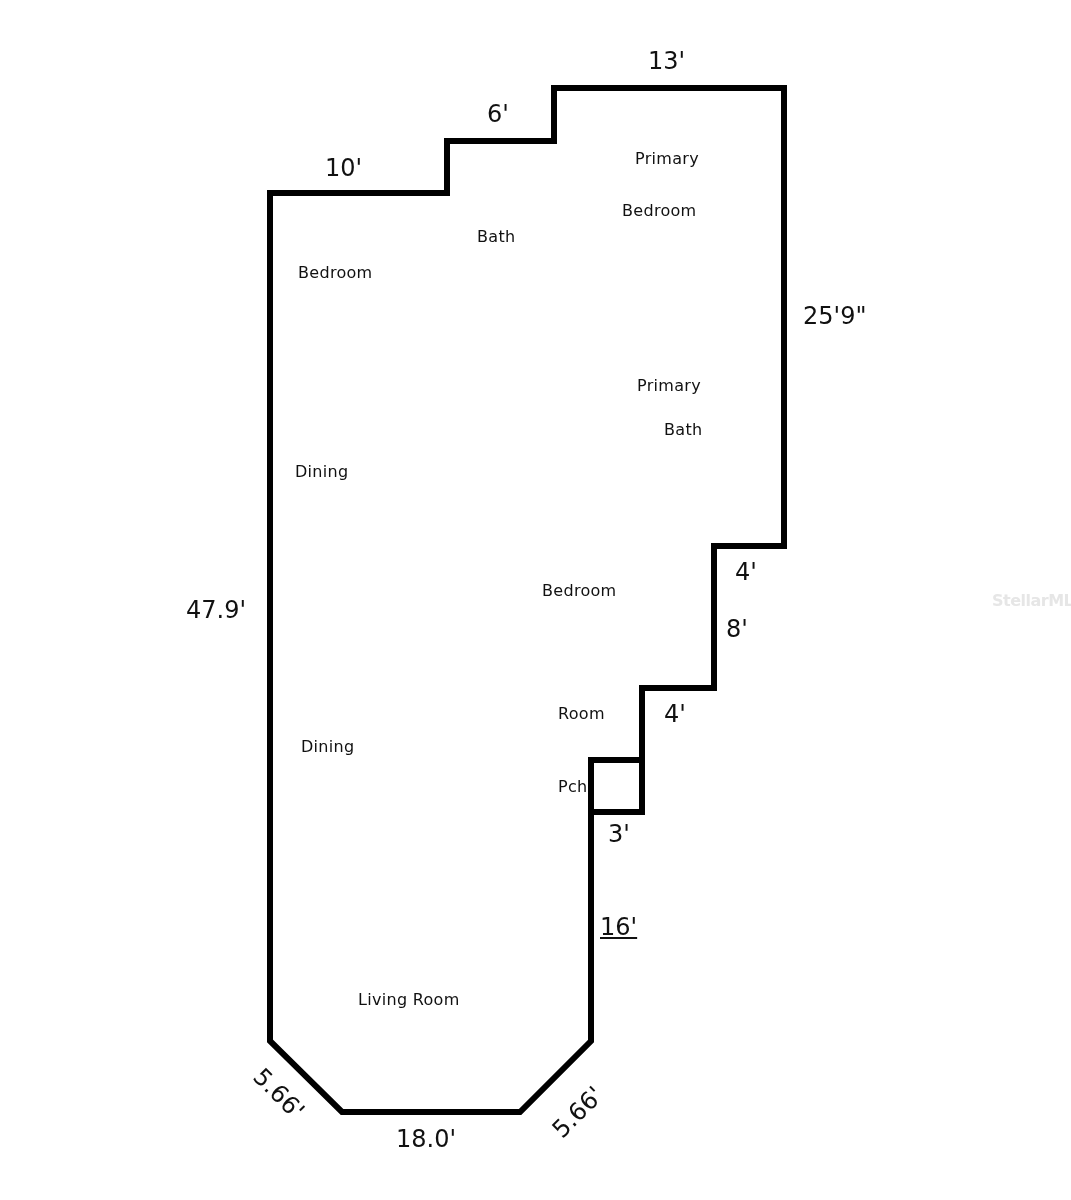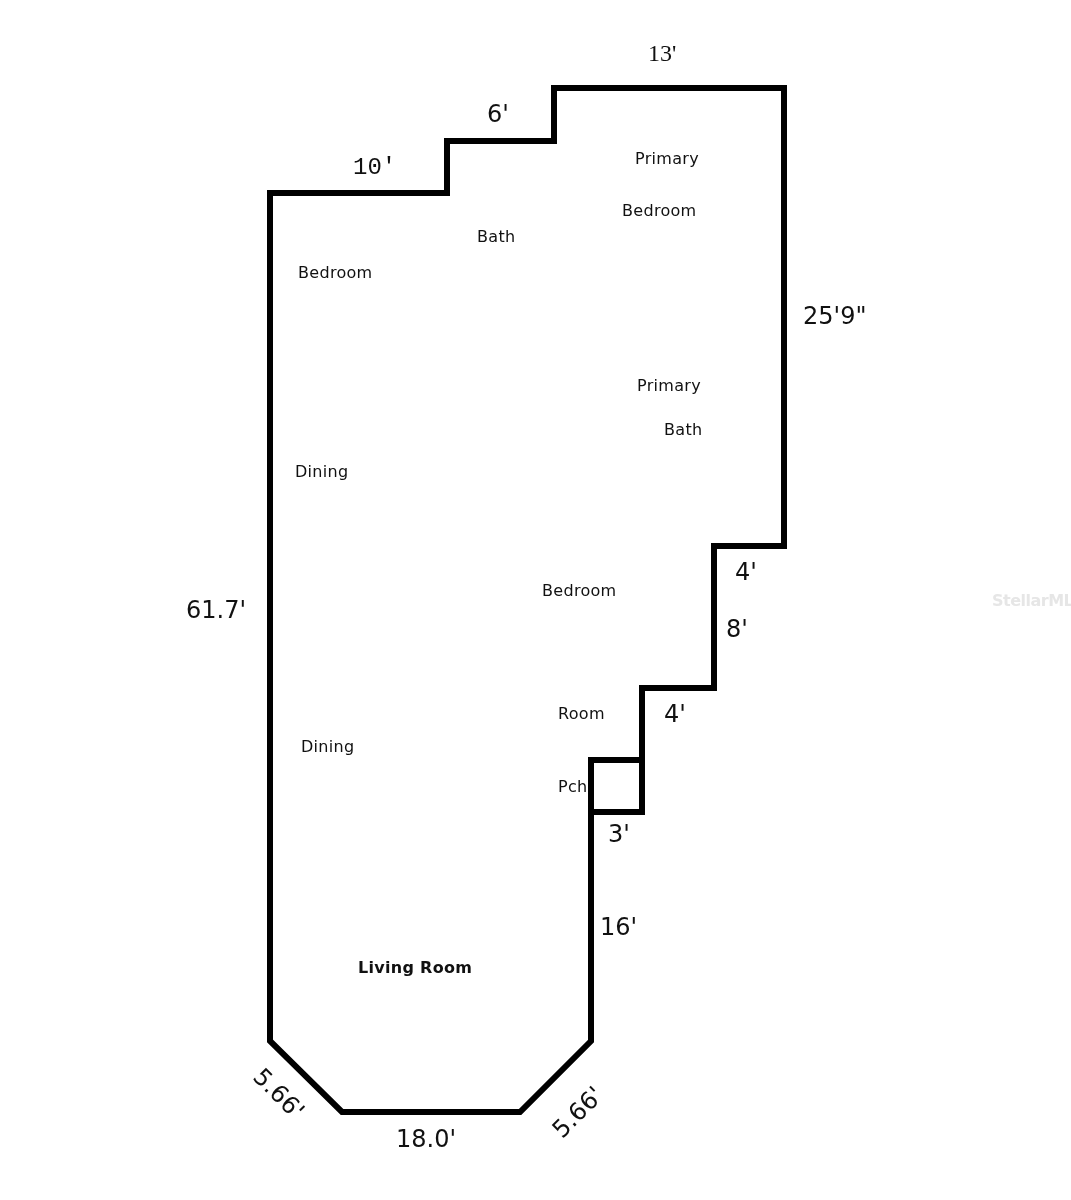--- a/index.html
+++ b/index.html
@@ -74,29 +74,29 @@
 <div class="label" style="left:622px; top:203px;">Bedroom</div>
 <div class="label" style="left:477px; top:229px;">Bath</div>
 <div class="label" style="left:298px; top:265px;">Bedroom</div>
 <div class="label" style="left:637px; top:378px;">Primary</div>
 <div class="label" style="left:664px; top:422px;">Bath</div>
 <div class="label" style="left:295px; top:464px;">Dining</div>
 <div class="label" style="left:542px; top:583px;">Bedroom</div>
 <div class="label" style="left:301px; top:711px;margin-top:28px;">Dining</div>
 <div class="label" style="left:558px; top:706px;">Room</div>
 <div class="label" style="left:558px; top:779px;">Pch</div>
-<div class="label" style="left:358px; top:960px;font-weight:bold;">Living Room</div>
+<div class="label" style="left:358px; top:992px;">Living Room</div>
 
-<div class="dim" style="left:648px; top:41px;font-family:Liberation Serif, serif;">13'</div>
+<div class="dim" style="left:648px; top:49px;">13'</div>
 <div class="dim" style="left:487px; top:102px;">6'</div>
-<div class="dim" style="left:353px; top:156px;font-family:Liberation Mono, monospace;">10'</div>
+<div class="dim" style="left:325px; top:156px;">10'</div>
 <div class="dim" style="left:803px; top:304px;">25'9"</div>
 <div class="dim" style="left:735px; top:560px;">4'</div>
 <div class="dim" style="left:726px; top:617px;">8'</div>
 <div class="dim" style="left:664px; top:702px;">4'</div>
 <div class="dim" style="left:608px; top:822px;">3'</div>
-<div class="dim" style="left:600px; top:915px;">16'</div>
-<div class="dim" style="left:186px; top:598px;">61.7'</div>
+<div class="dim" style="left:600px; top:915px;text-decoration:underline;">16'</div>
+<div class="dim" style="left:186px; top:598px;">47.9'</div>
 <div class="dim rot-left" style="left:266px; top:1064px;">5.66'</div>
 <div class="dim" style="left:396px; top:1127px;">18.0'</div>
 <div class="dim rot-right" style="left:548px; top:1125px;">5.66'</div>
 
 <div class="watermark">StellarMLS</div>
 
 </body></html>

